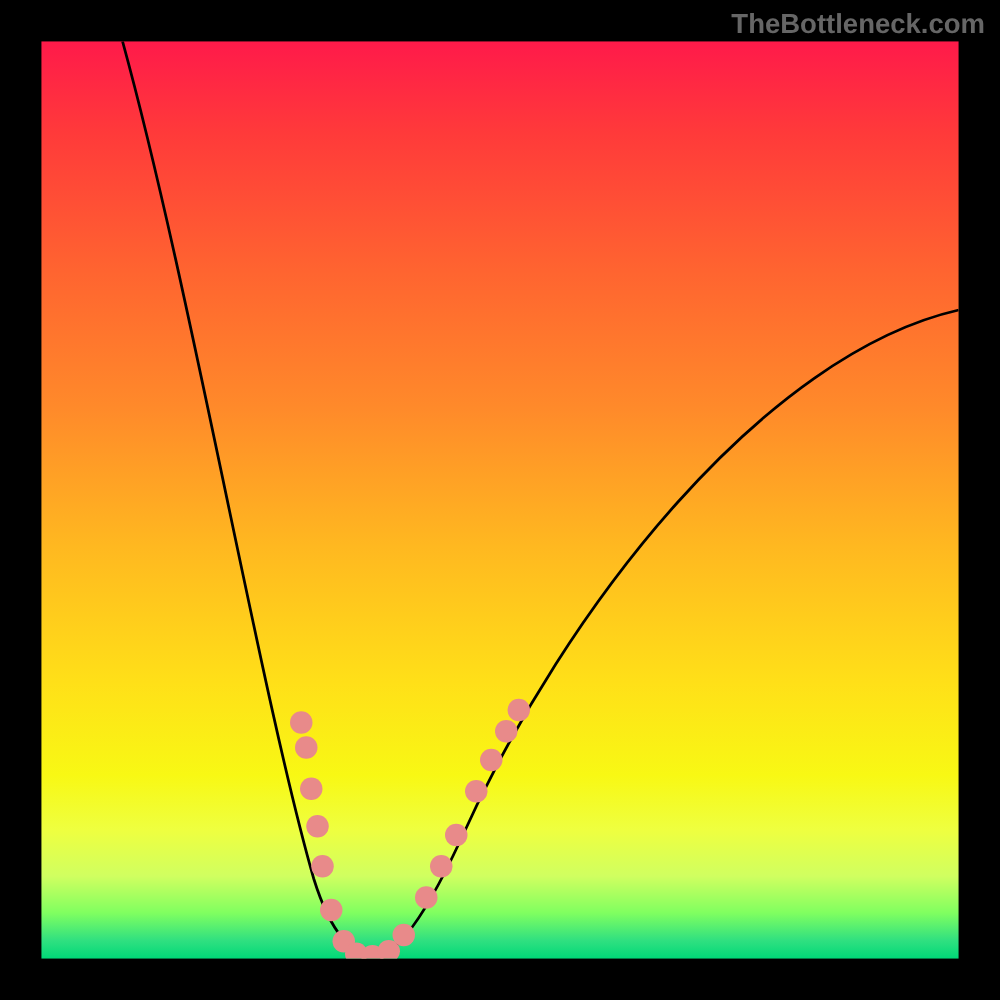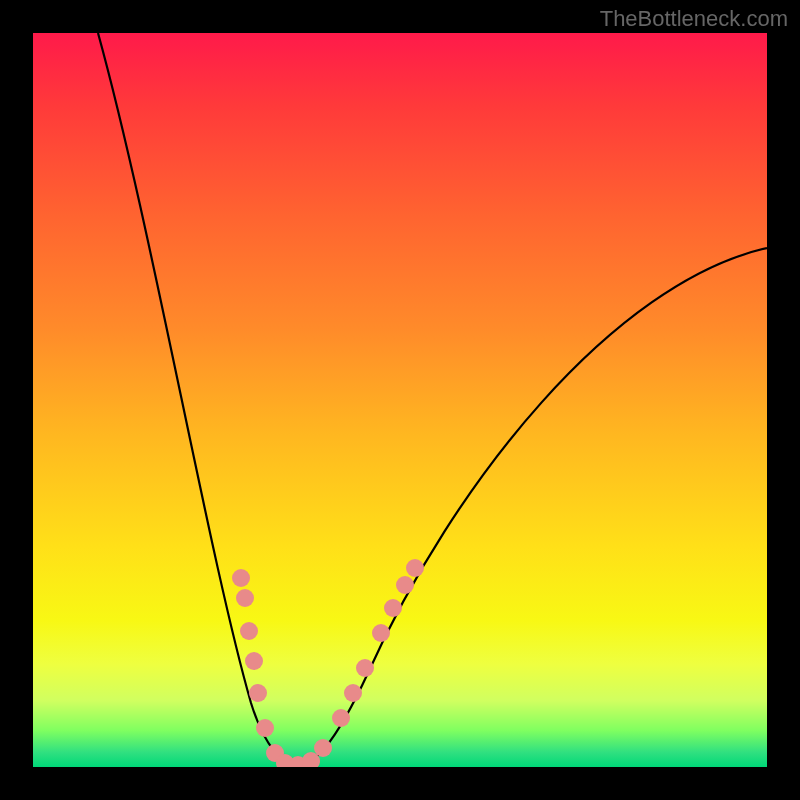--- a/index.html
+++ b/index.html
@@ -10,21 +10,21 @@
     background: #000;
     position: relative;
     font-family: Arial, sans-serif;
   }
   .watermark {
     position: absolute;
     top: 6px;
     right: 12px;
     color: #666;
     font-size: 22px;
-    font-weight: 400;
+    font-weight: 700;
     z-index: 10;
   }
   .plot-area {
     position: absolute;
     left: 33px;
     top: 33px;
     width: 734px;
     height: 734px;
     overflow: hidden;
   }

